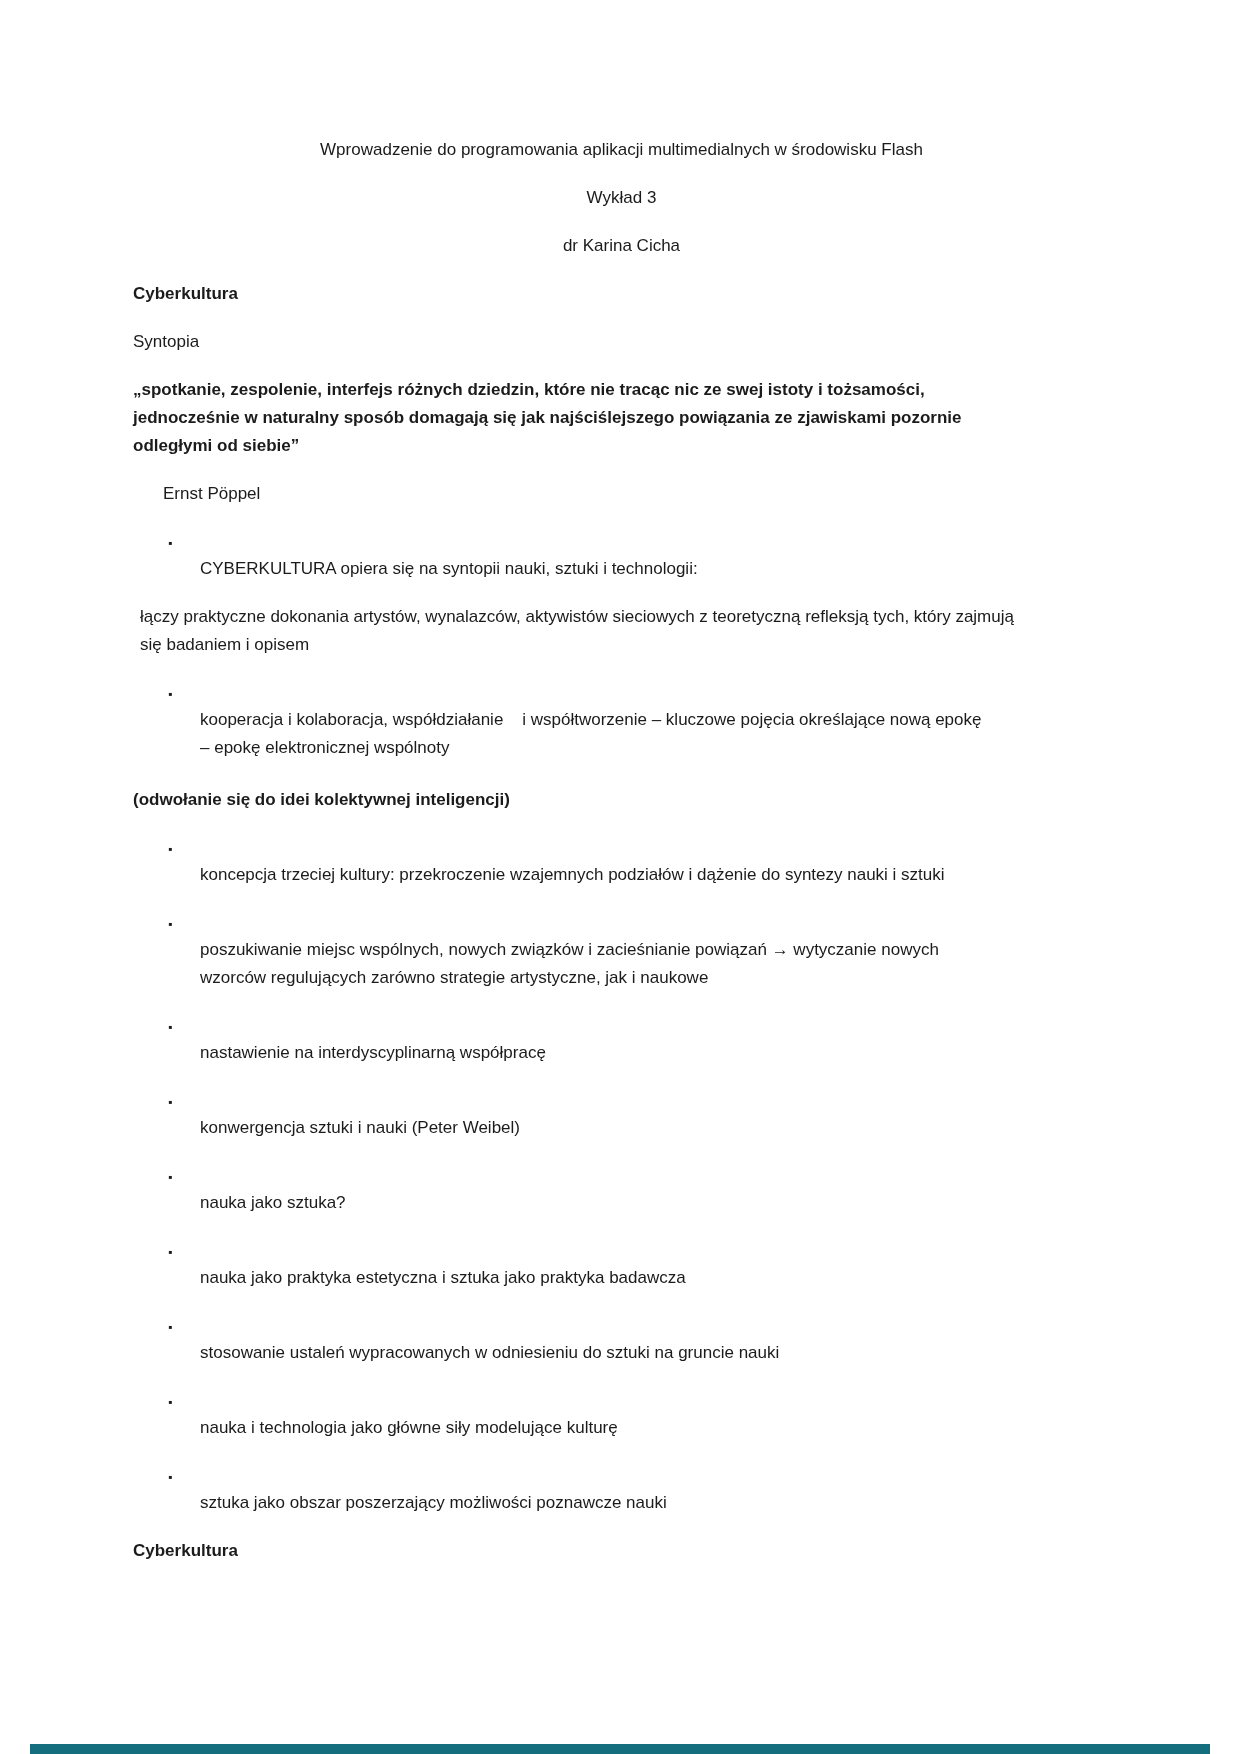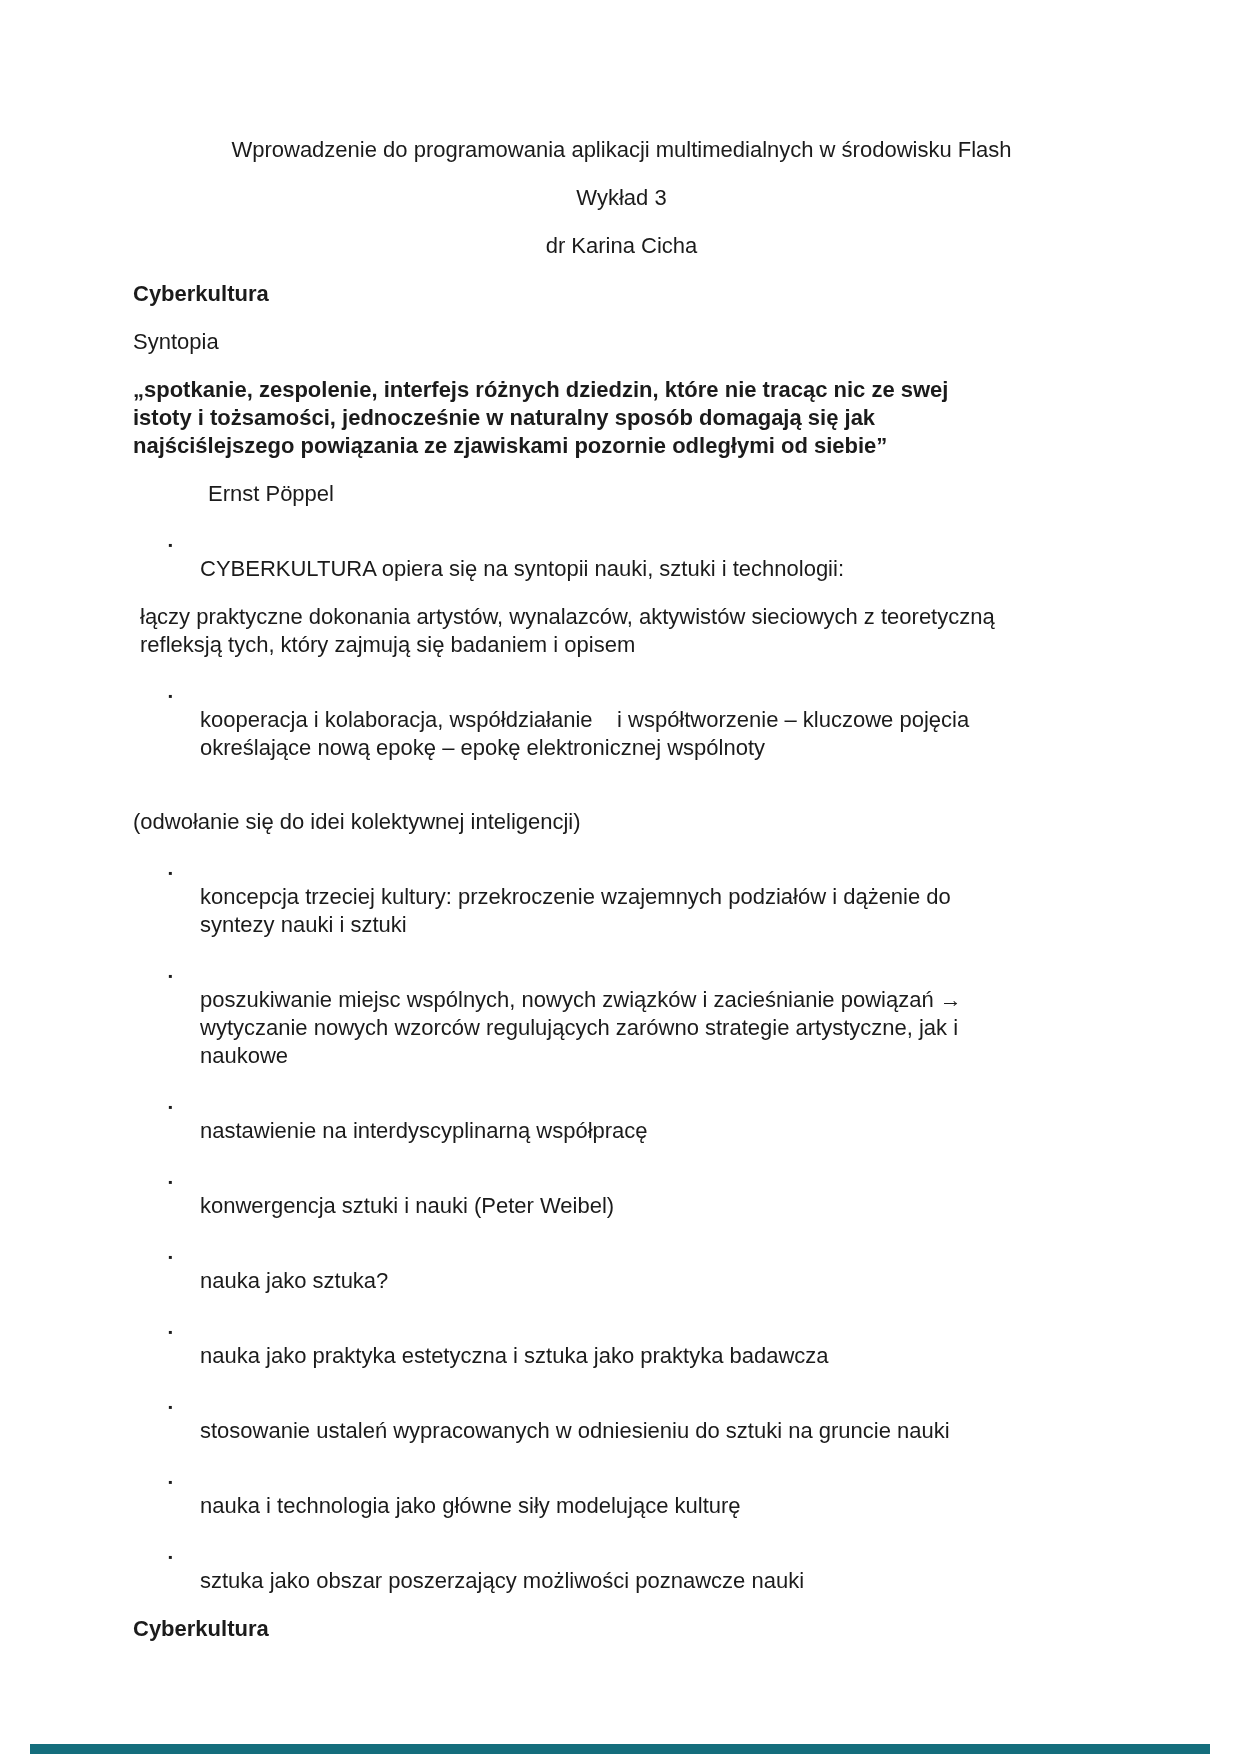--- a/index.html
+++ b/index.html
@@ -6,21 +6,21 @@
     margin: 0;
     padding: 0;
     background: #ffffff;
   }
   .page {
     position: relative;
     width: 1240px;
     height: 1754px;
     background: #ffffff;
     font-family: "Liberation Sans", sans-serif;
-    font-size: 22px;
+    font-size: 17px;
     line-height: 28px;
     color: #1b1b1b;
     overflow: hidden;
   }
   .content {
     padding: 136px 130px 0 133px;
   }
   p {
     margin: 0 0 20px 0;
     white-space: pre-wrap;
@@ -30,28 +30,29 @@
   }
   .bold {
     font-weight: bold;
     margin-top: 12px;
   }
   .quote {
     max-width: 860px;
     font-weight: bold;
   }
   .quote-author {
-    margin-left: 75px;
+    margin-left: 30px;
   }
   .indent-sm {
     padding-left: 7px;
     max-width: 880px;
   }
   .gap-top {
-    margin-top: 46px;
+    margin-top: 24px;
+    font-weight: bold;
   }
   .bullet {
     display: flex;
     margin: 0 0 20px 35px;
   }
   .bullet .marker {
     flex: 0 0 32px;
     width: 32px;
   }
   .bullet .marker::before {

